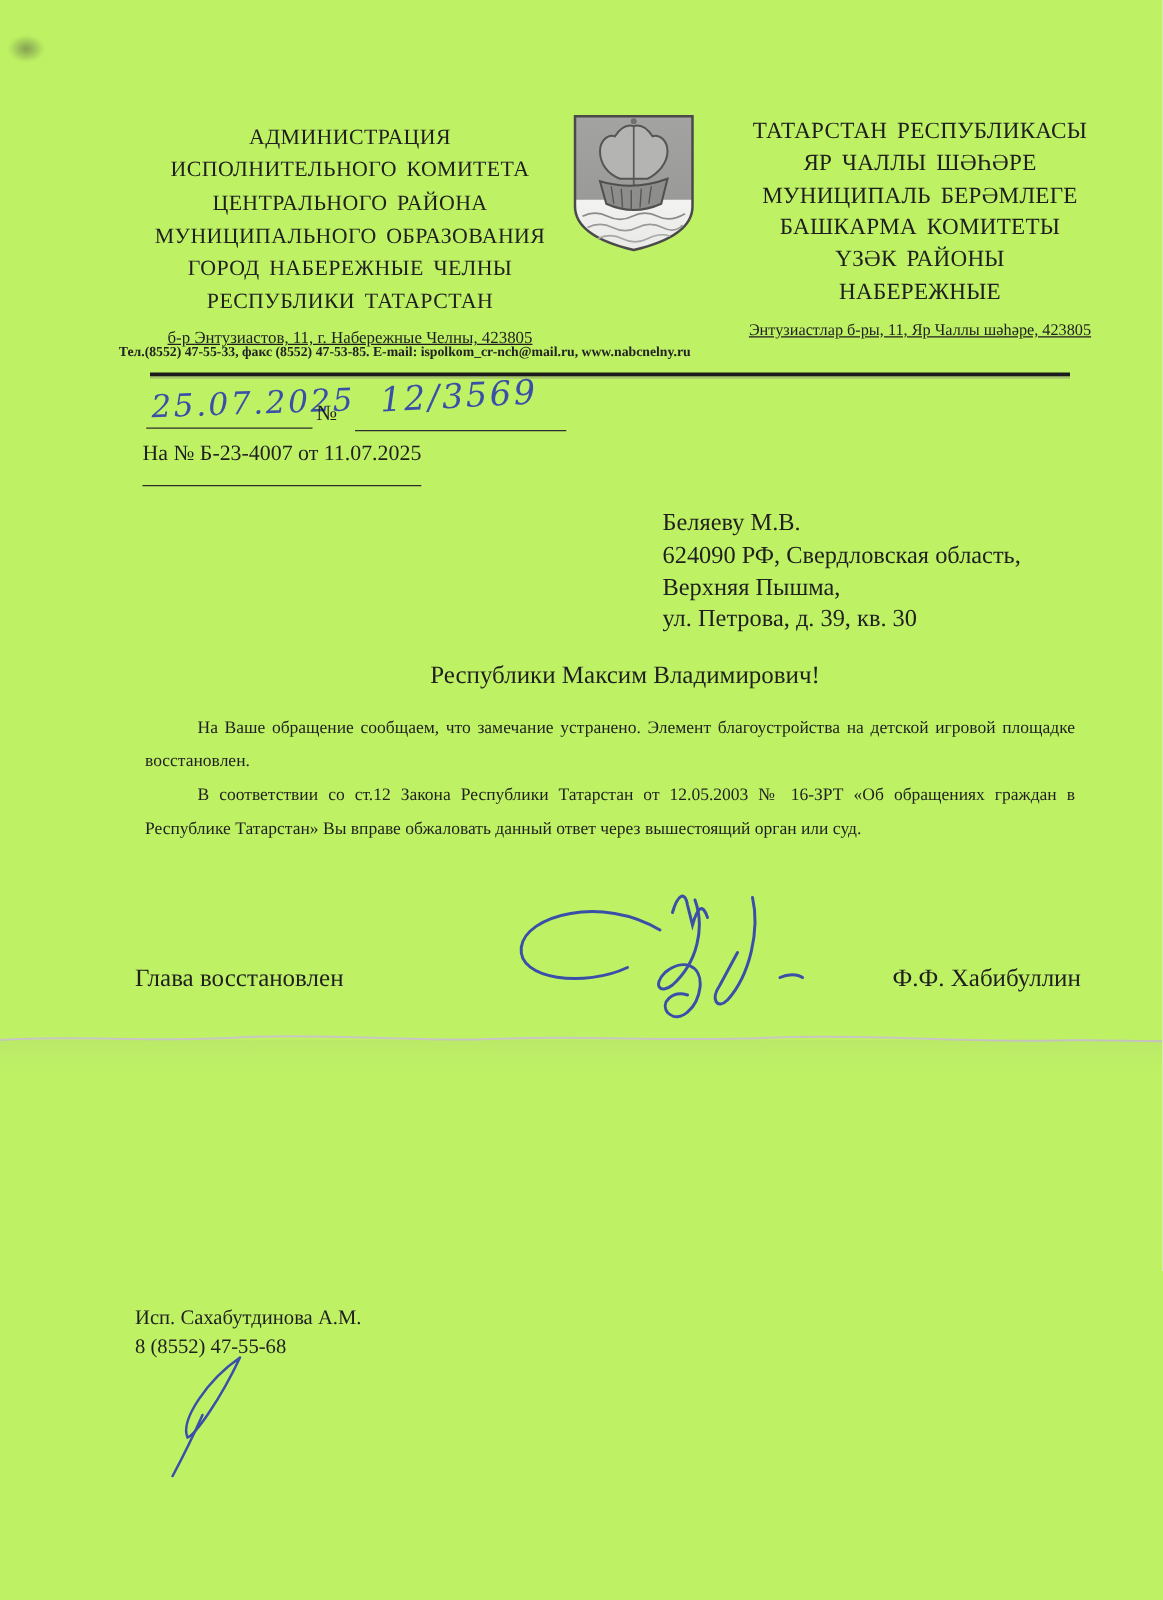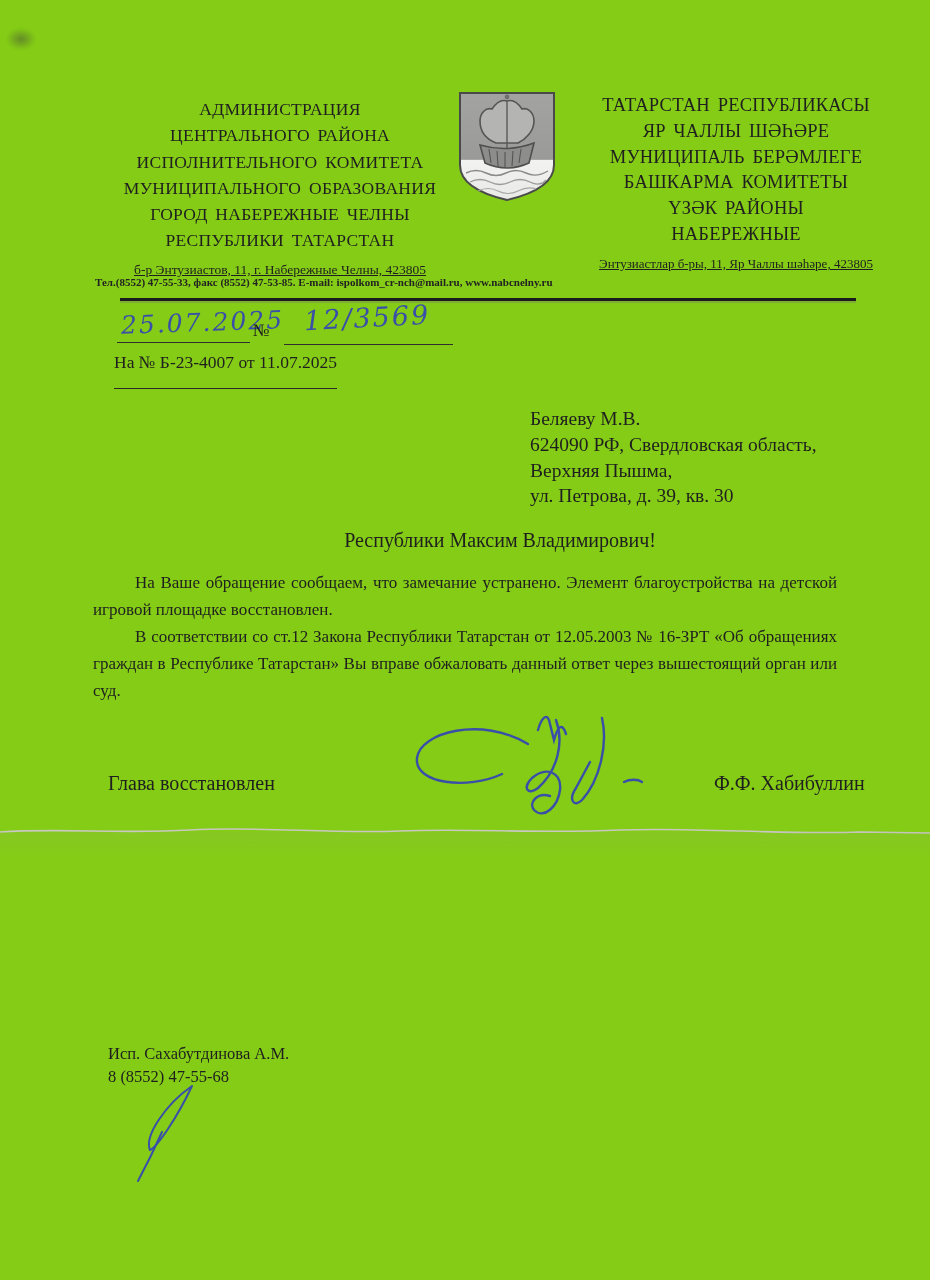--- a/index.html
+++ b/index.html
@@ -1,18 +1,18 @@
 <!DOCTYPE html>
 <html lang="ru"><head>
 <meta charset="utf-8">
 <style>
   html,body{margin:0;padding:0;background:#e9e9e9;}
   .page{
     position:relative;width:930px;height:1280px;margin:0 auto;
-    background:#84cc16;overflow:hidden;
+    background:#bef264;overflow:hidden;
     font-family:"Liberation Serif", serif;color:#1f1f1f;
   }
   .abs{position:absolute;}
   
   .org-block{text-align:center;word-spacing:3px;}
   .org-left{top:96px;left:96px;width:368px;font-size:17.5px;line-height:26.3px;letter-spacing:.3px;}
   .org-right{top:93px;left:580px;width:312px;font-size:18.5px;line-height:25.8px;letter-spacing:.2px;}
   .org-address{font-weight:normal;word-spacing:0;letter-spacing:0;margin-top:3px;text-decoration:underline;}
   .org-left .org-address{font-size:13.5px;}
   .org-right .org-address{font-size:13px;}
@@ -24,21 +24,21 @@
   .hw-date{top:308px;left:121px;font-size:25px;transform:rotate(-2deg);letter-spacing:2px;}
   .hw-number{top:302px;left:304px;font-size:27px;transform:rotate(-3deg);letter-spacing:2px;}
   .blank-line{border-bottom:1.6px solid #2f2f2f;height:0;}
   .blank-date{top:342px;left:117px;width:133px;}
   .blank-number{top:344px;left:284px;width:169px;}
   .num-sign{top:320px;left:253px;font-size:17.5px;}
   .reference{top:352px;left:114px;font-size:17.5px;border-bottom:1.2px solid #2a2a2a;padding-bottom:15px;}
   
   .recipient{top:406px;left:530px;font-size:19.5px;line-height:25.8px;}
   .salutation{top:529px;left:110px;width:780px;text-align:center;font-size:20px;}
-  .body-text{top:570px;left:93px;width:744px;font-size:17px;line-height:26.9px;text-align:justify;}
+  .body-text{top:570px;left:116px;width:744px;font-size:14px;line-height:26.9px;text-align:justify;}
   .body-text p{margin:0;text-indent:42px;}
   
   .sig-position{top:772px;left:108px;font-size:20px;}
   .sig-name{top:772px;left:714px;font-size:20px;}
   .sig-graphic{top:696px;left:410px;width:250px;height:135px;}
   .crease{top:816px;left:0;width:930px;height:30px;}
   .crease-shade{top:832px;left:0;width:930px;height:26px;
     background:linear-gradient(rgba(160,155,145,.10),rgba(160,155,145,0));}
   
   .executor{top:1042px;left:108px;font-size:16.5px;line-height:23px;}
@@ -49,22 +49,22 @@
 </style>
 </head>
 <body>
 
 <div class="page">
 
   <div class="abs smudge"></div>
 
   <div class="abs org-block org-left">
     <div>АДМИНИСТРАЦИЯ</div>
+    <div>ИСПОЛНИТЕЛЬНОГО КОМИТЕТА</div>
     <div>ЦЕНТРАЛЬНОГО РАЙОНА</div>
-    <div>ИСПОЛНИТЕЛЬНОГО КОМИТЕТА</div>
     <div>МУНИЦИПАЛЬНОГО ОБРАЗОВАНИЯ</div>
     <div>ГОРОД НАБЕРЕЖНЫЕ ЧЕЛНЫ</div>
     <div>РЕСПУБЛИКИ ТАТАРСТАН</div>
     <div class="org-address">б-р Энтузиастов, 11, г. Набережные Челны, 423805</div>
   </div>
 
   <div class="abs emblem">
     <svg width="102" height="114" viewBox="0 0 102 114" xmlns="http://www.w3.org/2000/svg">
       <defs>
         <linearGradient id="shieldg" x1="0" y1="0" x2="0" y2="1">

